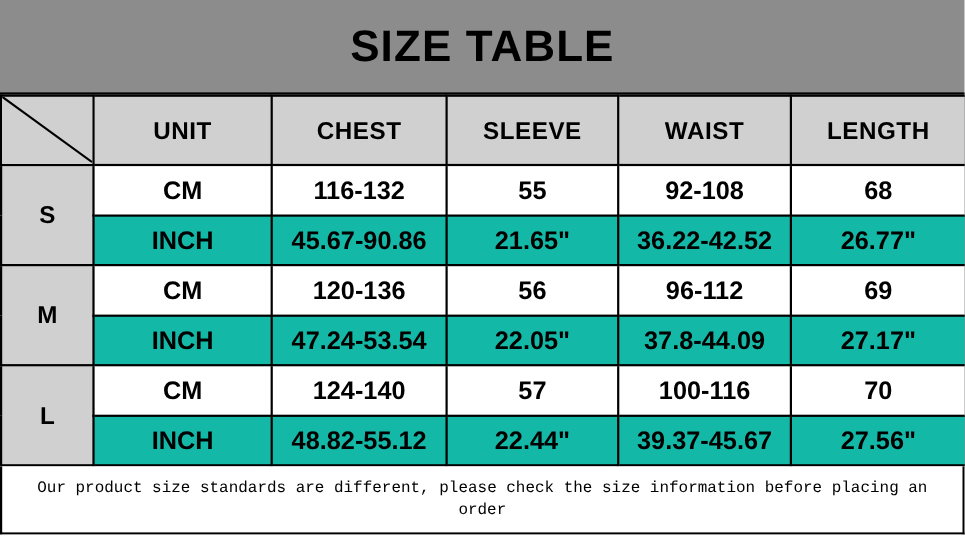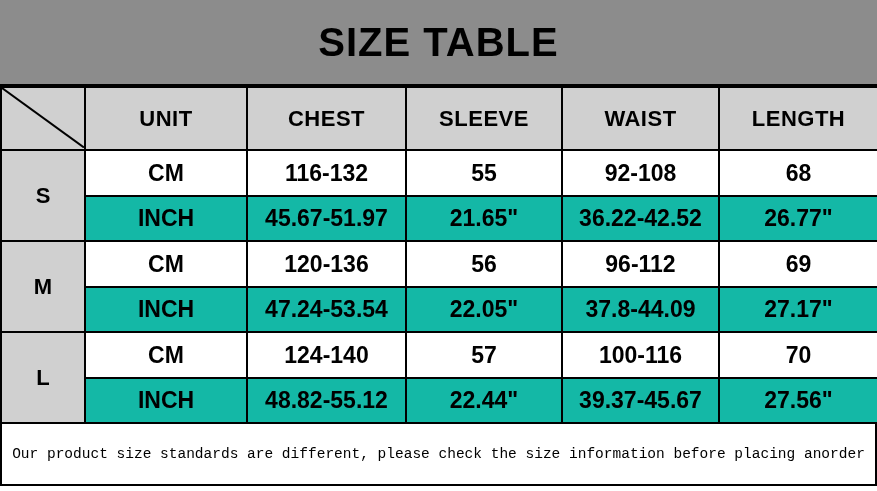--- a/index.html
+++ b/index.html
@@ -98,21 +98,21 @@
   }
   
   .note {
     border-left: 2px solid #000000;
     border-right: 2px solid #000000;
     border-bottom: 2px solid #000000;
     box-sizing: border-box;
     width: 877px;
     height: 62px;
     display: flex;
-    flex-direction: row;
+    flex-direction: column;
     align-items: center;
     justify-content: center;
     background: #ffffff;
     padding: 0 10px;
   }
   .note-line {
     font-family: "Liberation Mono", monospace;
     font-size: 14.5px;
     color: #000000;
     letter-spacing: 0px;
@@ -170,21 +170,21 @@
       <tr class="cm-row">
         <td class="size-cell" rowspan="2">S</td>
         <td class="unit">CM</td>
         <td class="val">116-132</td>
         <td class="val">55</td>
         <td class="val">92-108</td>
         <td class="val">68</td>
       </tr>
       <tr class="inch-row">
         <td class="unit">INCH</td>
-        <td class="val">45.67-51.97</td>
+        <td class="val">45.67-90.86</td>
         <td class="val">21.65"</td>
         <td class="val">36.22-42.52</td>
         <td class="val">26.77"</td>
       </tr>
 
       <tr class="cm-row">
         <td class="size-cell" rowspan="2">M</td>
         <td class="unit">CM</td>
         <td class="val">120-136</td>
         <td class="val">56</td>

